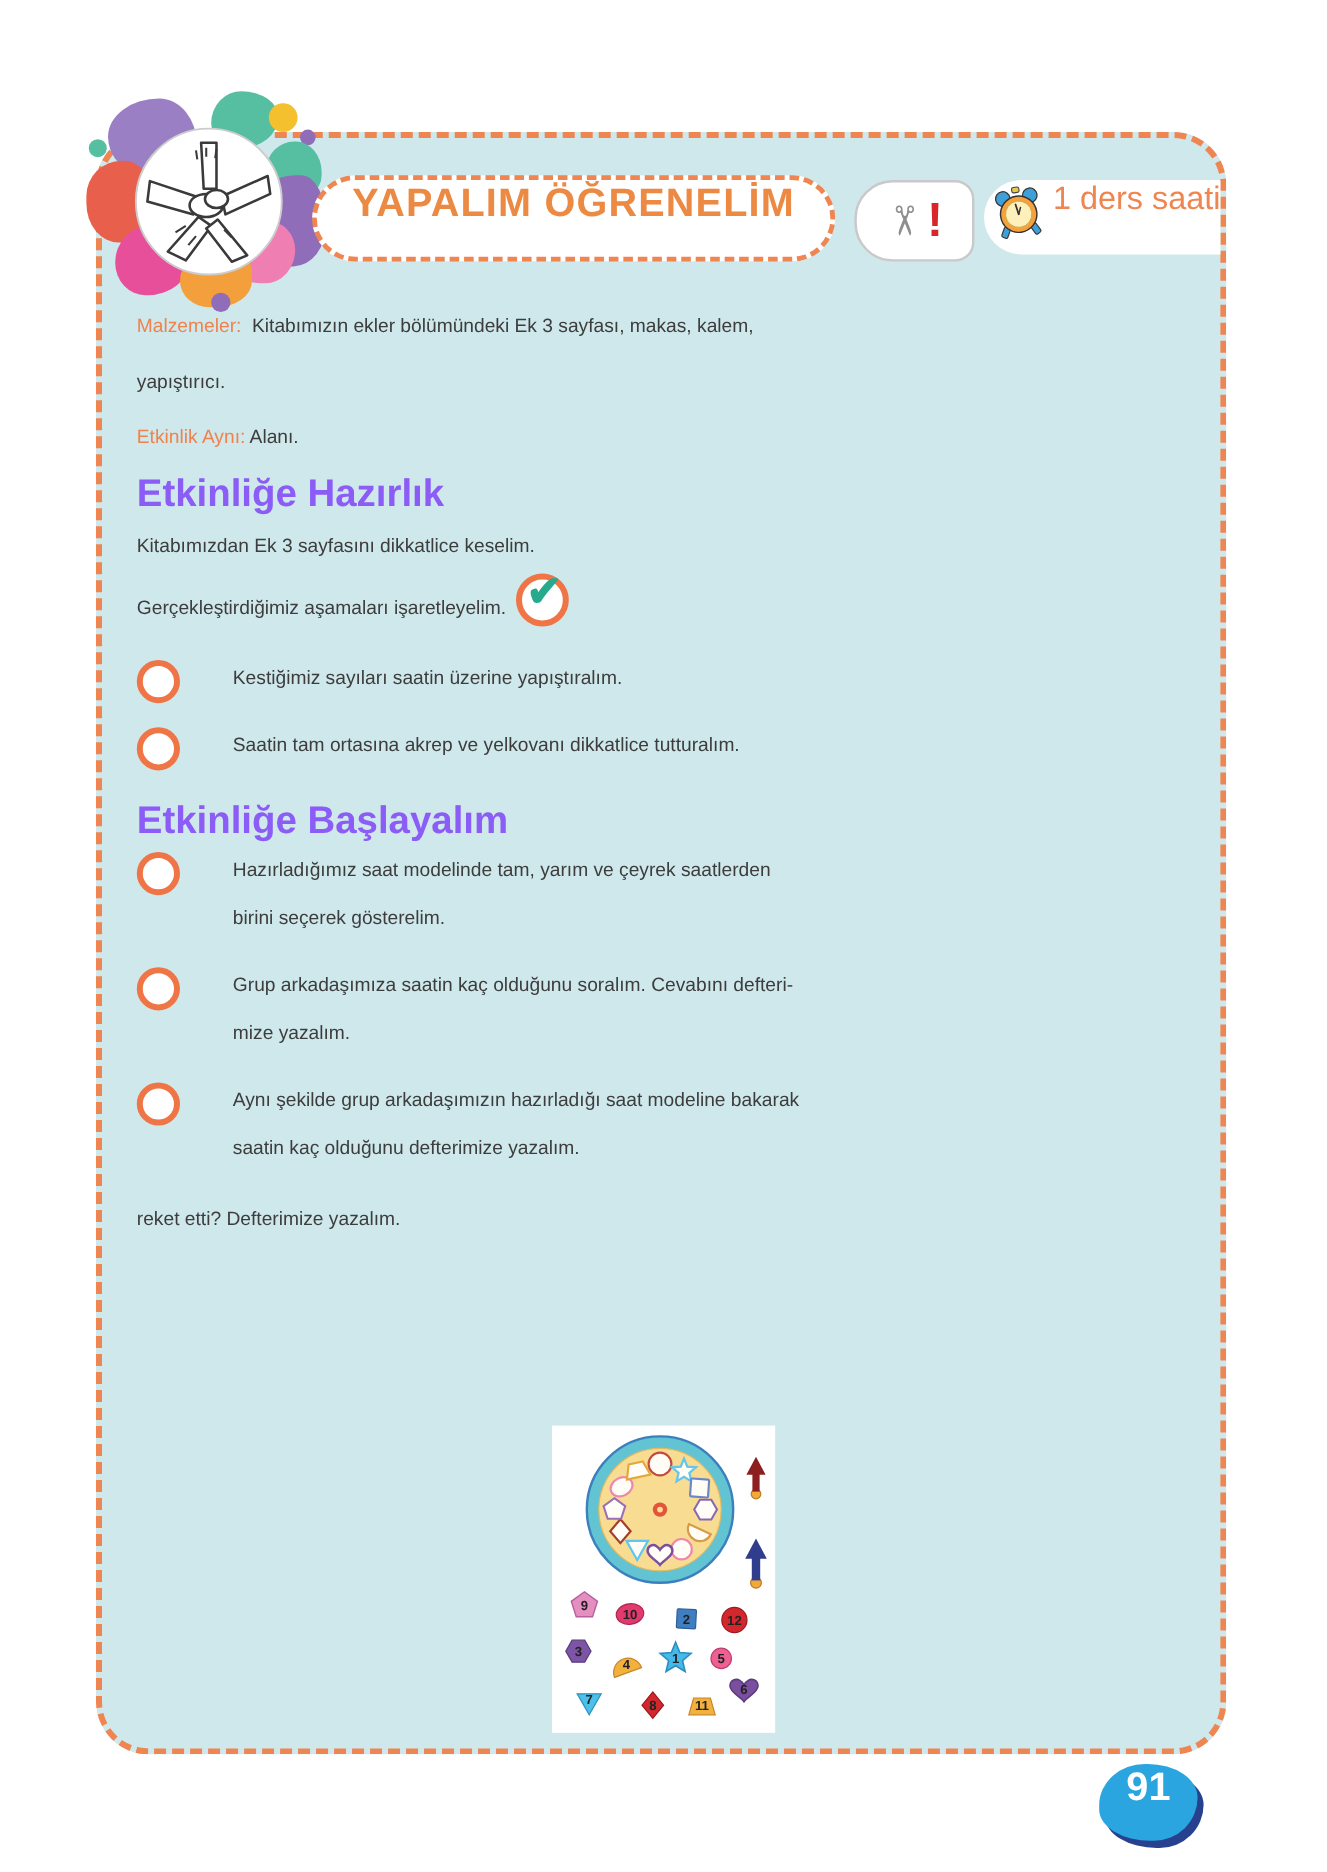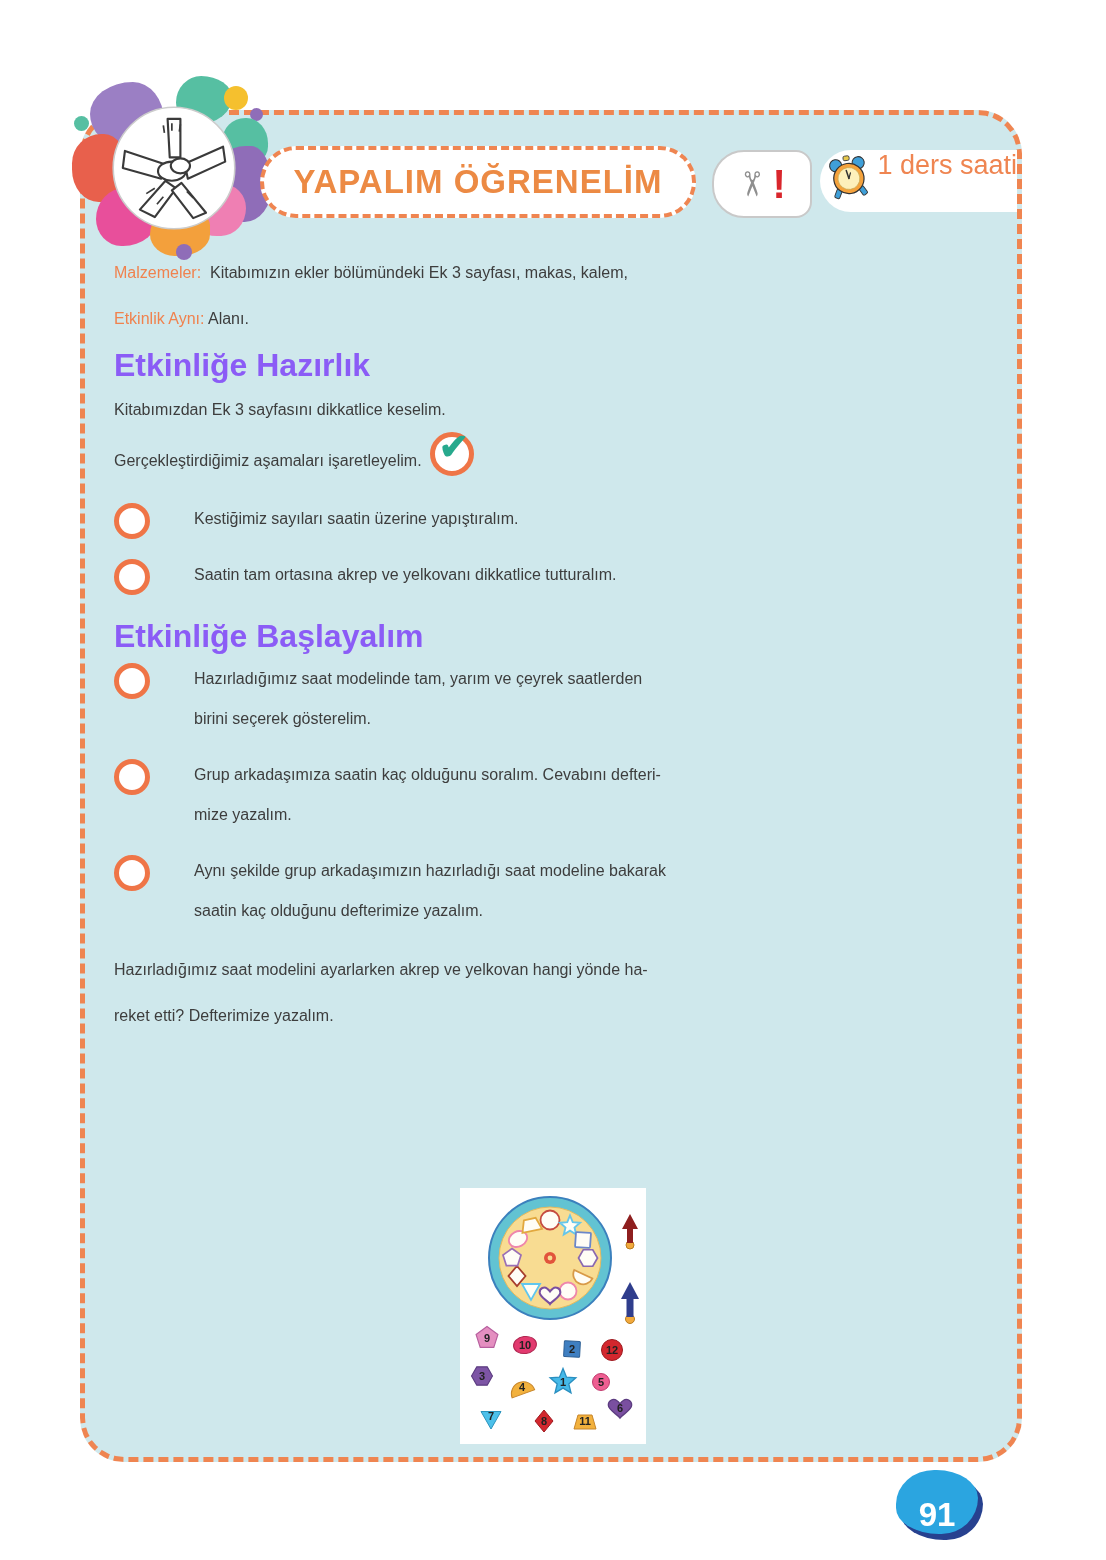--- a/index.html
+++ b/index.html
@@ -13,21 +13,21 @@
     background:#cfe8ec;border:5px dashed #ef8551;border-radius:44px;
   }
   
   .splash{position:absolute;left:72px;top:76px;width:206px;height:190px;}
   .blob{position:absolute;}
   .splash svg.hands{position:absolute;left:38px;top:28px;width:128px;height:128px;}
   
   .title-pill{
     position:absolute;left:260px;top:146px;width:428px;height:64px;
     background:#ffffff;border:4px dashed #ef8551;border-radius:40px;
-    display:flex;align-items:center;justify-content:center;
+    display:flex;justify-content:center;
   }
   .title-pill span{
     font-size:33px;font-weight:bold;color:#ec8a44;letter-spacing:1px;
   }
   
   .scissors-sticker{
     position:absolute;left:712px;top:150px;width:96px;height:64px;
     background:#ffffff;border:2px solid #c9c9c9;border-radius:32px 16px 16px 32px;
     display:flex;align-items:center;justify-content:center;gap:6px;
   }
@@ -60,24 +60,24 @@
   }
   .check-done::after{
     content:"\2714";position:absolute;left:4px;top:-12px;font-size:36px;
     color:#27a98d;font-weight:bold;
   }
   
   .figure{position:absolute;left:460px;top:1188px;width:186px;height:256px;background:#ffffff;}
   .figure svg{display:block;width:186px;height:256px;}
   
   .page-badge{
-    position:absolute;left:896px;top:1470px;width:82px;height:64px;
+    position:absolute;left:916px;top:1470px;width:82px;height:64px;
     background:#2ba5e0;border-radius:48% 52% 46% 54% / 55% 45% 58% 42%;
     box-shadow:5px 6px 0 #27418f;
-    display:flex;align-items:flex-end;justify-content:center;
+    display:flex;align-items:flex-start;justify-content:center;
   }
   .page-badge span{color:#ffffff;font-size:33px;font-weight:bold;}
 </style>
 </head>
 <body>
 
 <div class="panel"></div>
 
 <div class="splash">
   <div class="blob" style="left:18px;top:6px;width:74px;height:64px;background:#9b7fc4;border-radius:58% 42% 55% 45%/50% 60% 40% 50%;"></div>
@@ -135,20 +135,21 @@
       <circle cx="30" cy="32" r="14.5" fill="#fdf0bb" stroke="#c9a84e" stroke-width="1"></circle>
       <line x1="30" y1="32" x2="28" y2="21" stroke="#333" stroke-width="2" stroke-linecap="round"></line>
       <line x1="30" y1="32" x2="33" y2="25" stroke="#333" stroke-width="1.6" stroke-linecap="round"></line>
     </g>
   </svg>
   <span class="label">1 ders saati</span>
 </div>
 
 <div class="content">
   <div class="line"><span class="orange">Malzemeler:</span>&nbsp;&nbsp;<span>Kitabımızın ekler bölümündeki Ek 3 sayfası, makas, kalem,</span></div>
+  <div class="line">yapıştırıcı.</div>
   <div class="line"><span class="orange">Etkinlik Aynı:</span> <span>Alanı.</span></div>
   <div class="head">Etkinliğe Hazırlık</div>
   <div class="intro">
     <div class="line">Kitabımızdan Ek 3 sayfasını dikkatlice keselim.</div>
     <div class="line"><span>Gerçekleştirdiğimiz aşamaları işaretleyelim.</span><span class="check-done"></span></div>
   </div>
   <div style="height:16px;"></div>
 
   <div class="check-item">
     <span class="box"></span>
@@ -181,21 +182,20 @@
   </div>
   <div class="check-item">
     <span class="box"></span>
     <div>
       <div class="line">Aynı şekilde grup arkadaşımızın hazırladığı saat modeline bakarak</div>
       <div class="line">saatin kaç olduğunu defterimize yazalım.</div>
     </div>
   </div>
 
   <div class="question">
-    <div class="line">Hazırladığımız saat modelini ayarlarken akrep ve yelkovan hangi yönde ha-</div>
     <div class="line">reket etti? Defterimize yazalım.</div>
   </div>
 </div>
 
 <div class="figure">
   <svg viewBox="0 0 186 256">
 
     <circle cx="90" cy="70" r="61" fill="#62c3d2" stroke="#3b80bd" stroke-width="2"></circle>
     <circle cx="90" cy="70" r="51" fill="#f8dc92" stroke="#e4b95e" stroke-width="1"></circle>
 

